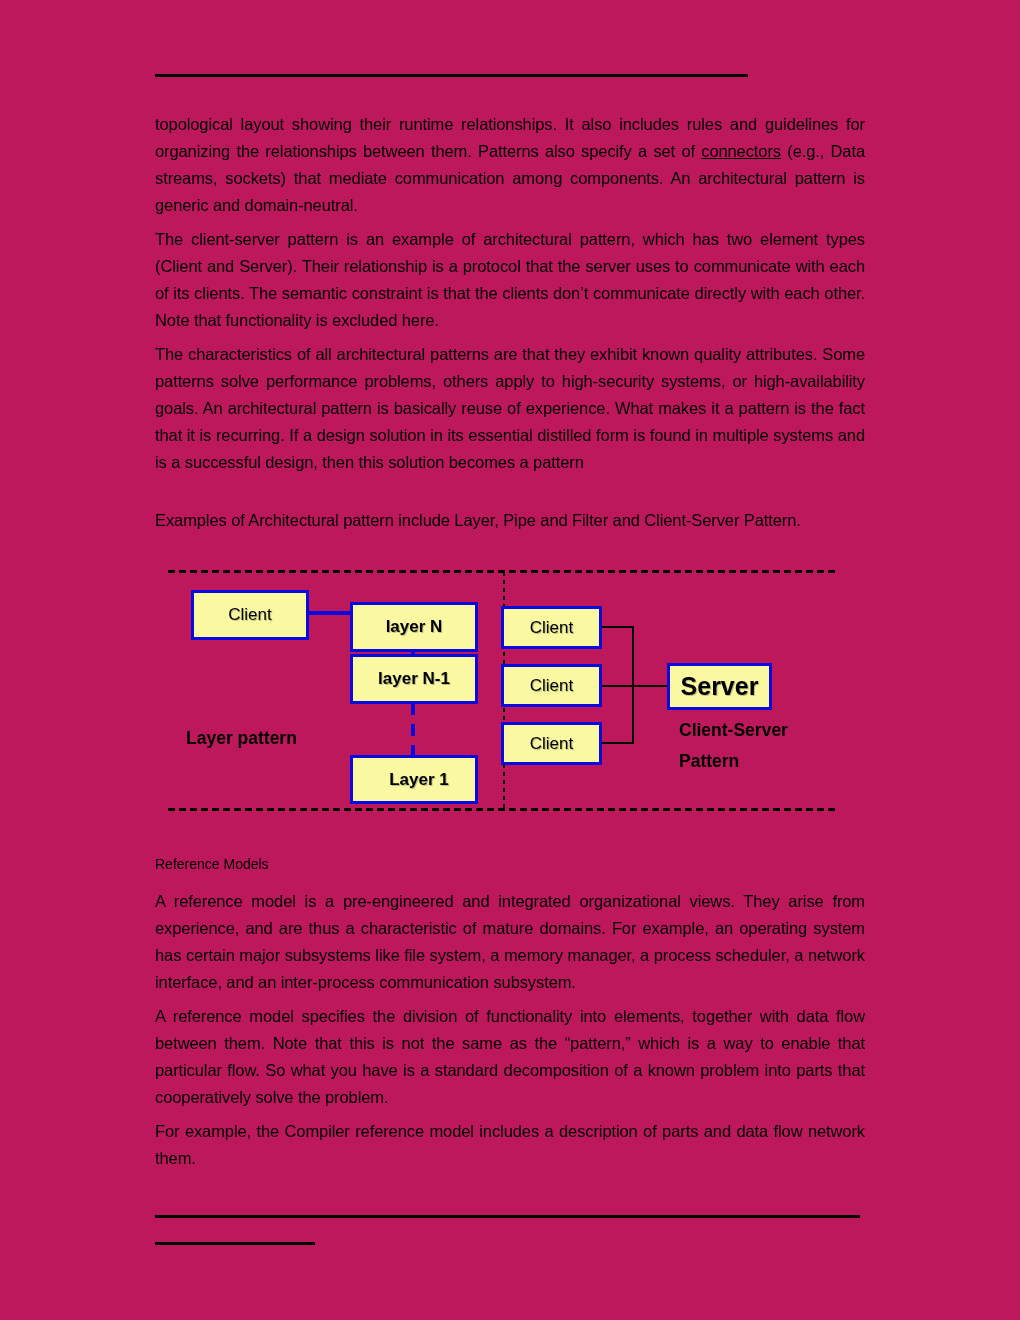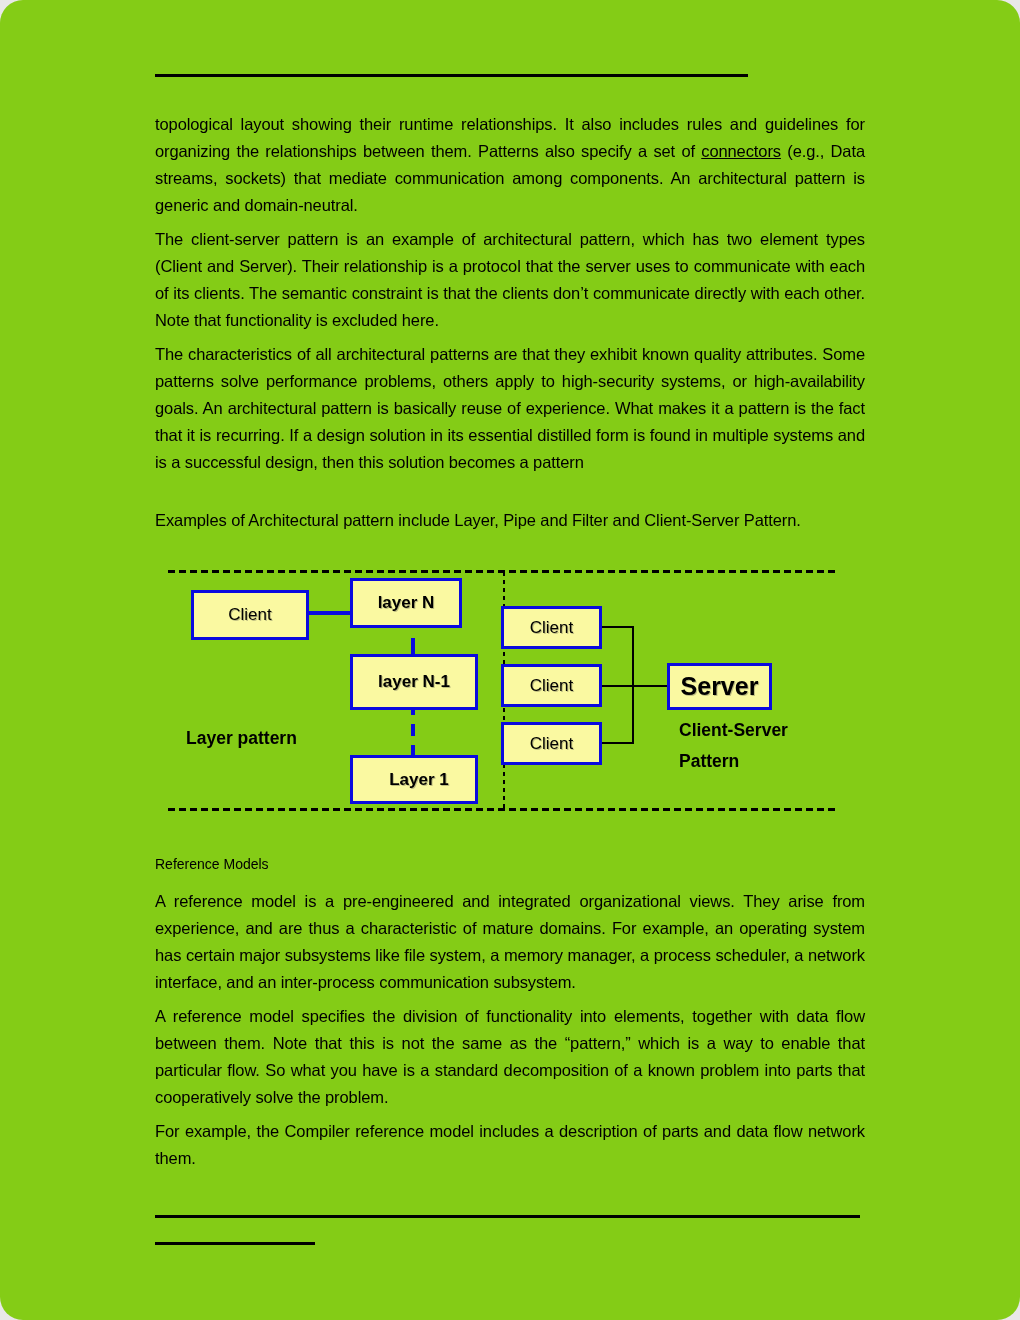--- a/index.html
+++ b/index.html
@@ -1,23 +1,22 @@
 <!DOCTYPE html>
 <html><head>
 <meta charset="utf-8">
 <style>
   html,body{margin:0;padding:0;background:#e8e8e8;}
   .page{
     position:relative;
     width:1020px;height:1320px;
-    background:#84cc16;
+    background:#be185d;
     font-family:"Liberation Sans", sans-serif;
     color:#000;
     overflow:hidden;
-    border-radius:23px;
   }
   .rule{position:absolute;background:#000;}
   .top-rule{left:155px;top:74px;width:593px;height:3px;}
   .footer-rule-long{left:155px;top:1215px;width:705px;height:3px;}
   .footer-rule-short{left:155px;top:1242px;width:160px;height:3px;}
 
   .para{
     position:absolute;left:155px;width:710px;margin:0;
     font-size:16.5px;line-height:27px;text-align:justify;
     letter-spacing:-0.1px;
@@ -40,22 +39,22 @@
   .dbox{
     position:absolute;box-sizing:border-box;
     border:3px solid #0a0adf;background:#faf9a1;
     display:flex;align-items:center;justify-content:center;
     font-size:17px;
     text-shadow:1px 1px 0 rgba(120,120,90,0.45);
   }
   .b{font-weight:bold;}
 
   .box-client-left{left:23px;top:20px;width:118px;height:50px;}
-  .box-layer-n{left:182px;top:8px;width:112px;height:50px;}
-  .box-layer-n1{left:182px;top:84px;width:128px;height:56px;align-items:center;}
+  .box-layer-n{left:182px;top:32px;width:128px;height:50px;}
+  .box-layer-n1{left:182px;top:84px;width:128px;height:50px;align-items:center;}
   .box-layer-1{left:182px;top:185px;width:128px;height:49px;padding-left:10px;}
   .box-rclient1{left:333px;top:36px;width:101px;height:43px;}
   .box-rclient2{left:333px;top:94px;width:101px;height:43px;}
   .box-rclient3{left:333px;top:152px;width:101px;height:43px;}
   .box-server{left:499px;top:93px;width:105px;height:47px;font-size:25px;}
 
   .bconn{position:absolute;background:#0a0adf;}
   .conn-client-layern{left:141px;top:41px;width:41px;height:4px;}
   .conn-n-n1{left:243px;top:68px;width:4px;height:18px;}
   .conn-n1-1{left:243px;top:133px;width:4px;height:52px;

